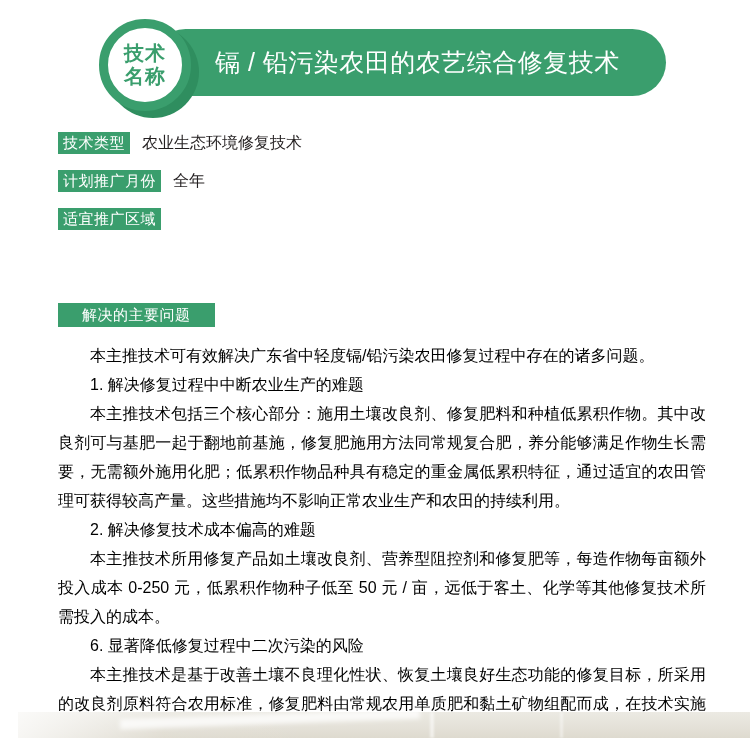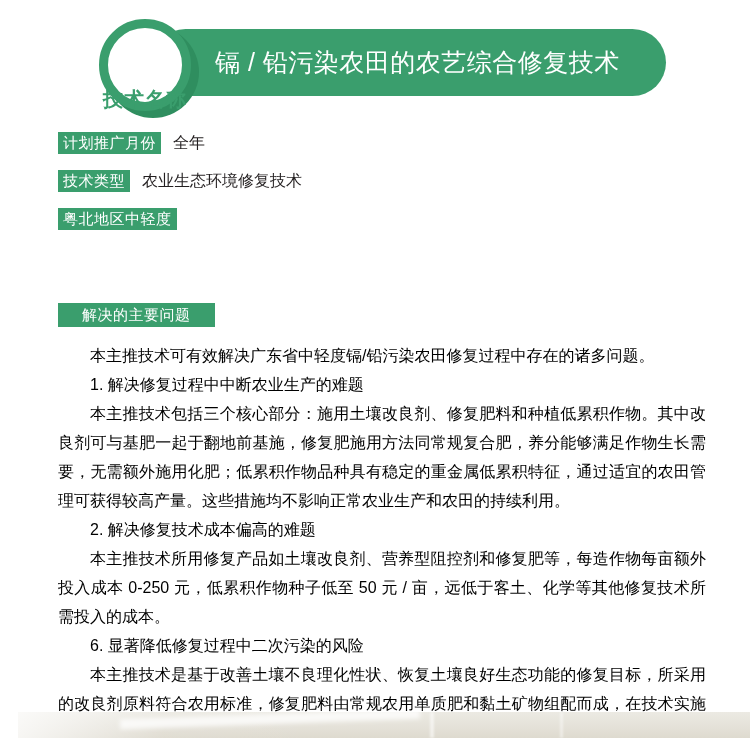--- a/index.html
+++ b/index.html
@@ -80,22 +80,22 @@
     border: 9px solid #3a9e6d;
     box-sizing: border-box;
   }
   .badge-text {
     position: absolute;
     left: 0;
     top: 0;
     width: 92px;
     height: 92px;
     display: flex;
-    flex-direction: row;
-    align-items: flex-end;
+    flex-direction: column;
+    align-items: center;
     justify-content: center;
     color: #3a9e6d;
     font-size: 20px;
     line-height: 23px;
     font-weight: bold;
     letter-spacing: 1px;
   }
 
   
   .meta {
@@ -233,31 +233,31 @@
         <span>技术</span>
         <span>名称</span>
       </div>
     </div>
 
   </div>
 
   <div class="meta">
 
     <div class="meta-row">
+      <span class="tag">技术类型</span>
+      <span class="meta-value">农业生态环境修复技术</span>
+    </div>
+
+    <div class="meta-row">
       <span class="tag">计划推广月份</span>
       <span class="meta-value">全年</span>
     </div>
 
-    <div class="meta-row">
-      <span class="tag">技术类型</span>
-      <span class="meta-value">农业生态环境修复技术</span>
-    </div>
-
     <div class="meta-row region">
-      <span class="tag">粤北地区中轻度</span>
+      <span class="tag">适宜推广区域</span>
     </div>
 
   </div>
 
   <div class="section">
 
     <div class="section-head">解决的主要问题</div>
 
     <div class="body">
       <p class="indent">本主推技术可有效解决广东省中轻度镉/铅污染农田修复过程中存在的诸多问题。</p>

